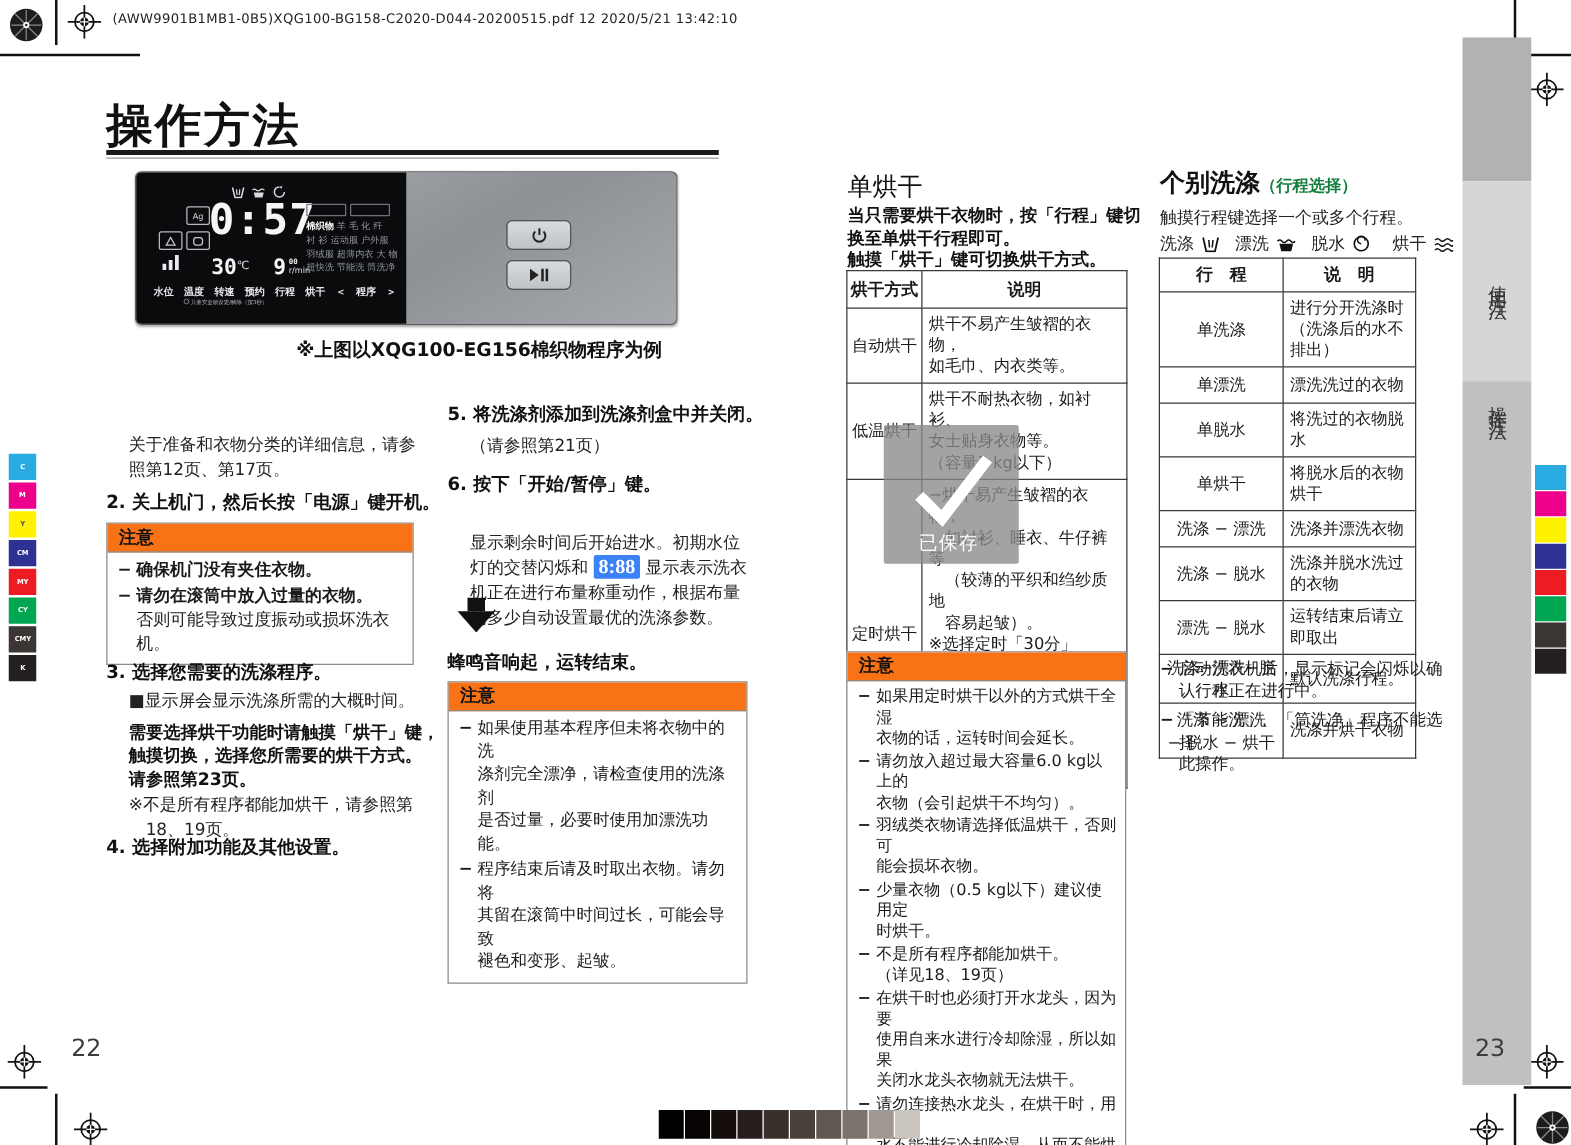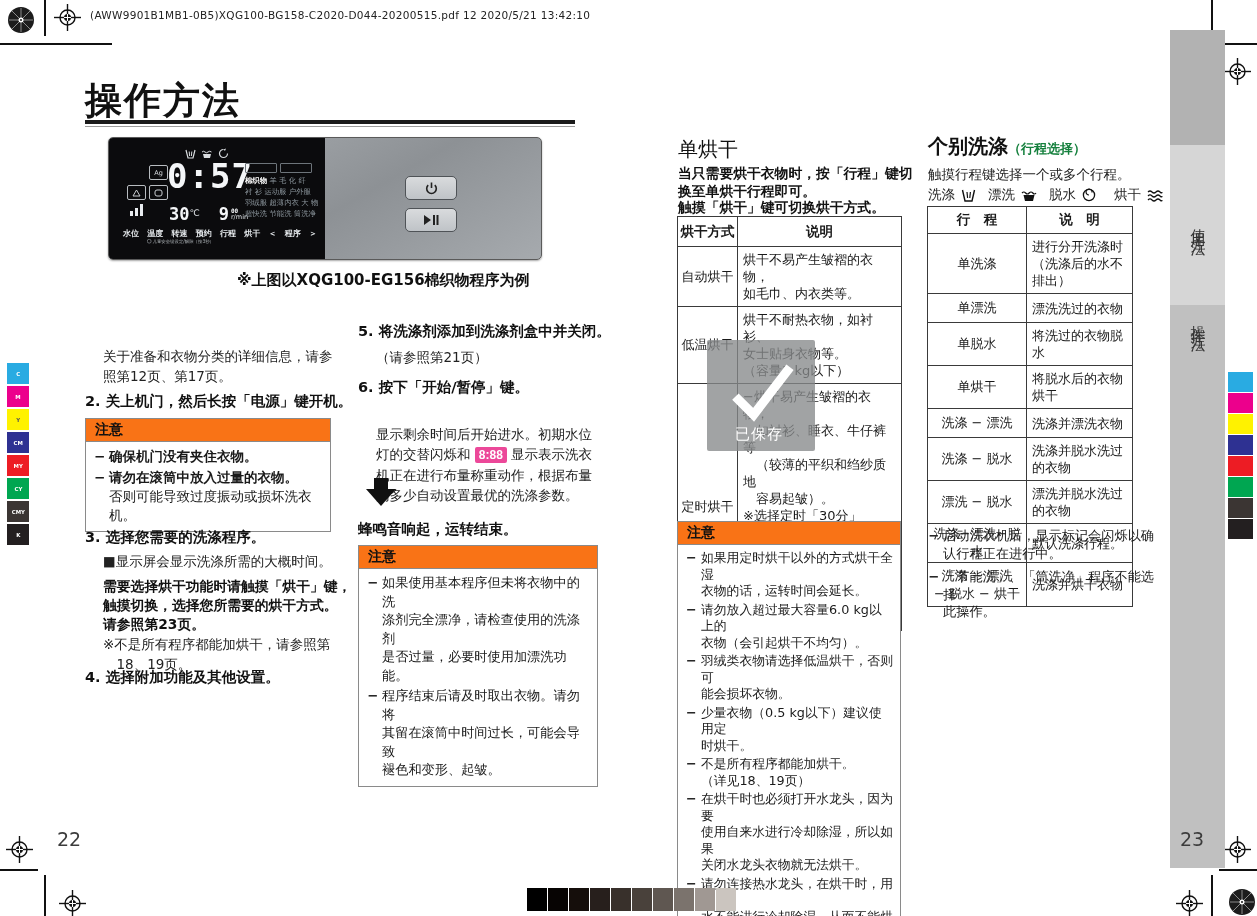--- a/index.html
+++ b/index.html
@@ -275,21 +275,21 @@
 　18、19页。</div>
 
   <div class="abs step-title" style="left:85px;top:668px"><span>4.</span> <span>选择附加功能及其他设置。</span></div>
 
   <div class="abs step-title" style="left:358px;top:322px"><span>5.</span> <span>将洗涤剂添加到洗涤剂盒中并关闭。</span></div>
   <div class="abs body-txt" style="left:376px;top:347px">（请参照第21页）</div>
 
   <div class="abs step-title" style="left:358px;top:378px"><span>6.</span> <span>按下「开始/暂停」键。</span></div>
   <div class="abs body-txt pre" style="left:376px;top:404px;width:260px">
     <span>显示剩余时间后开始进水。初期水位
-灯的交替闪烁和 </span><span style="background:#ec4899;color:#fff;font-family:Liberation Sans, sans-serif;font-weight:bold;font-size:12px;padding:1px 4px;border-radius:2px;white-space:nowrap">8:88</span><span> 显示表示洗衣
+灯的交替闪烁和 </span><span style="background:#3b82f6;color:#fff;font-family:Liberation Serif, serif;font-weight:bold;font-size:16px;padding:1px 4px;border-radius:2px;white-space:nowrap">8:88</span><span> 显示表示洗衣
 机正在进行布量称重动作，根据布量
 的多少自动设置最优的洗涤参数。</span>
   </div>
 
   <svg class="abs" style="left:366px;top:478px" width="30" height="28" viewBox="0 0 30 28">
     <rect x="8" y="0" width="14" height="11" fill="#111"></rect>
       <path d="M0,11 L30,11 L15,28 Z" fill="#111"></path>
   </svg>
 
   <div class="abs b" style="left:358px;top:520px;font-size:14.5px;color:#111">蜂鸣音响起，运转结束。</div>
@@ -438,21 +438,21 @@
     <tr style="height:29px">
           <td class="method">洗涤 − 漂洗</td>
           <td class="desc">洗涤并漂洗衣物</td>
         </tr>
     <tr style="height:31px">
           <td class="method">洗涤 − 脱水</td>
           <td class="desc">洗涤并脱水洗过的衣物</td>
         </tr>
     <tr style="height:31px">
           <td class="method">漂洗 − 脱水</td>
-          <td class="desc">漂洗并脱水洗过的衣物</td>
+          <td class="desc">运转结束后请立即取出</td>
         </tr>
     <tr style="height:29px">
           <td class="method">洗涤−漂洗−脱水</td>
           <td class="desc">默认洗涤行程。</td>
         </tr>
     <tr style="height:44px">
           <td class="method pre">洗涤 − 漂洗
 − 脱水 − 烘干</td>
           <td class="desc">洗涤并烘干衣物</td>
         </tr>

